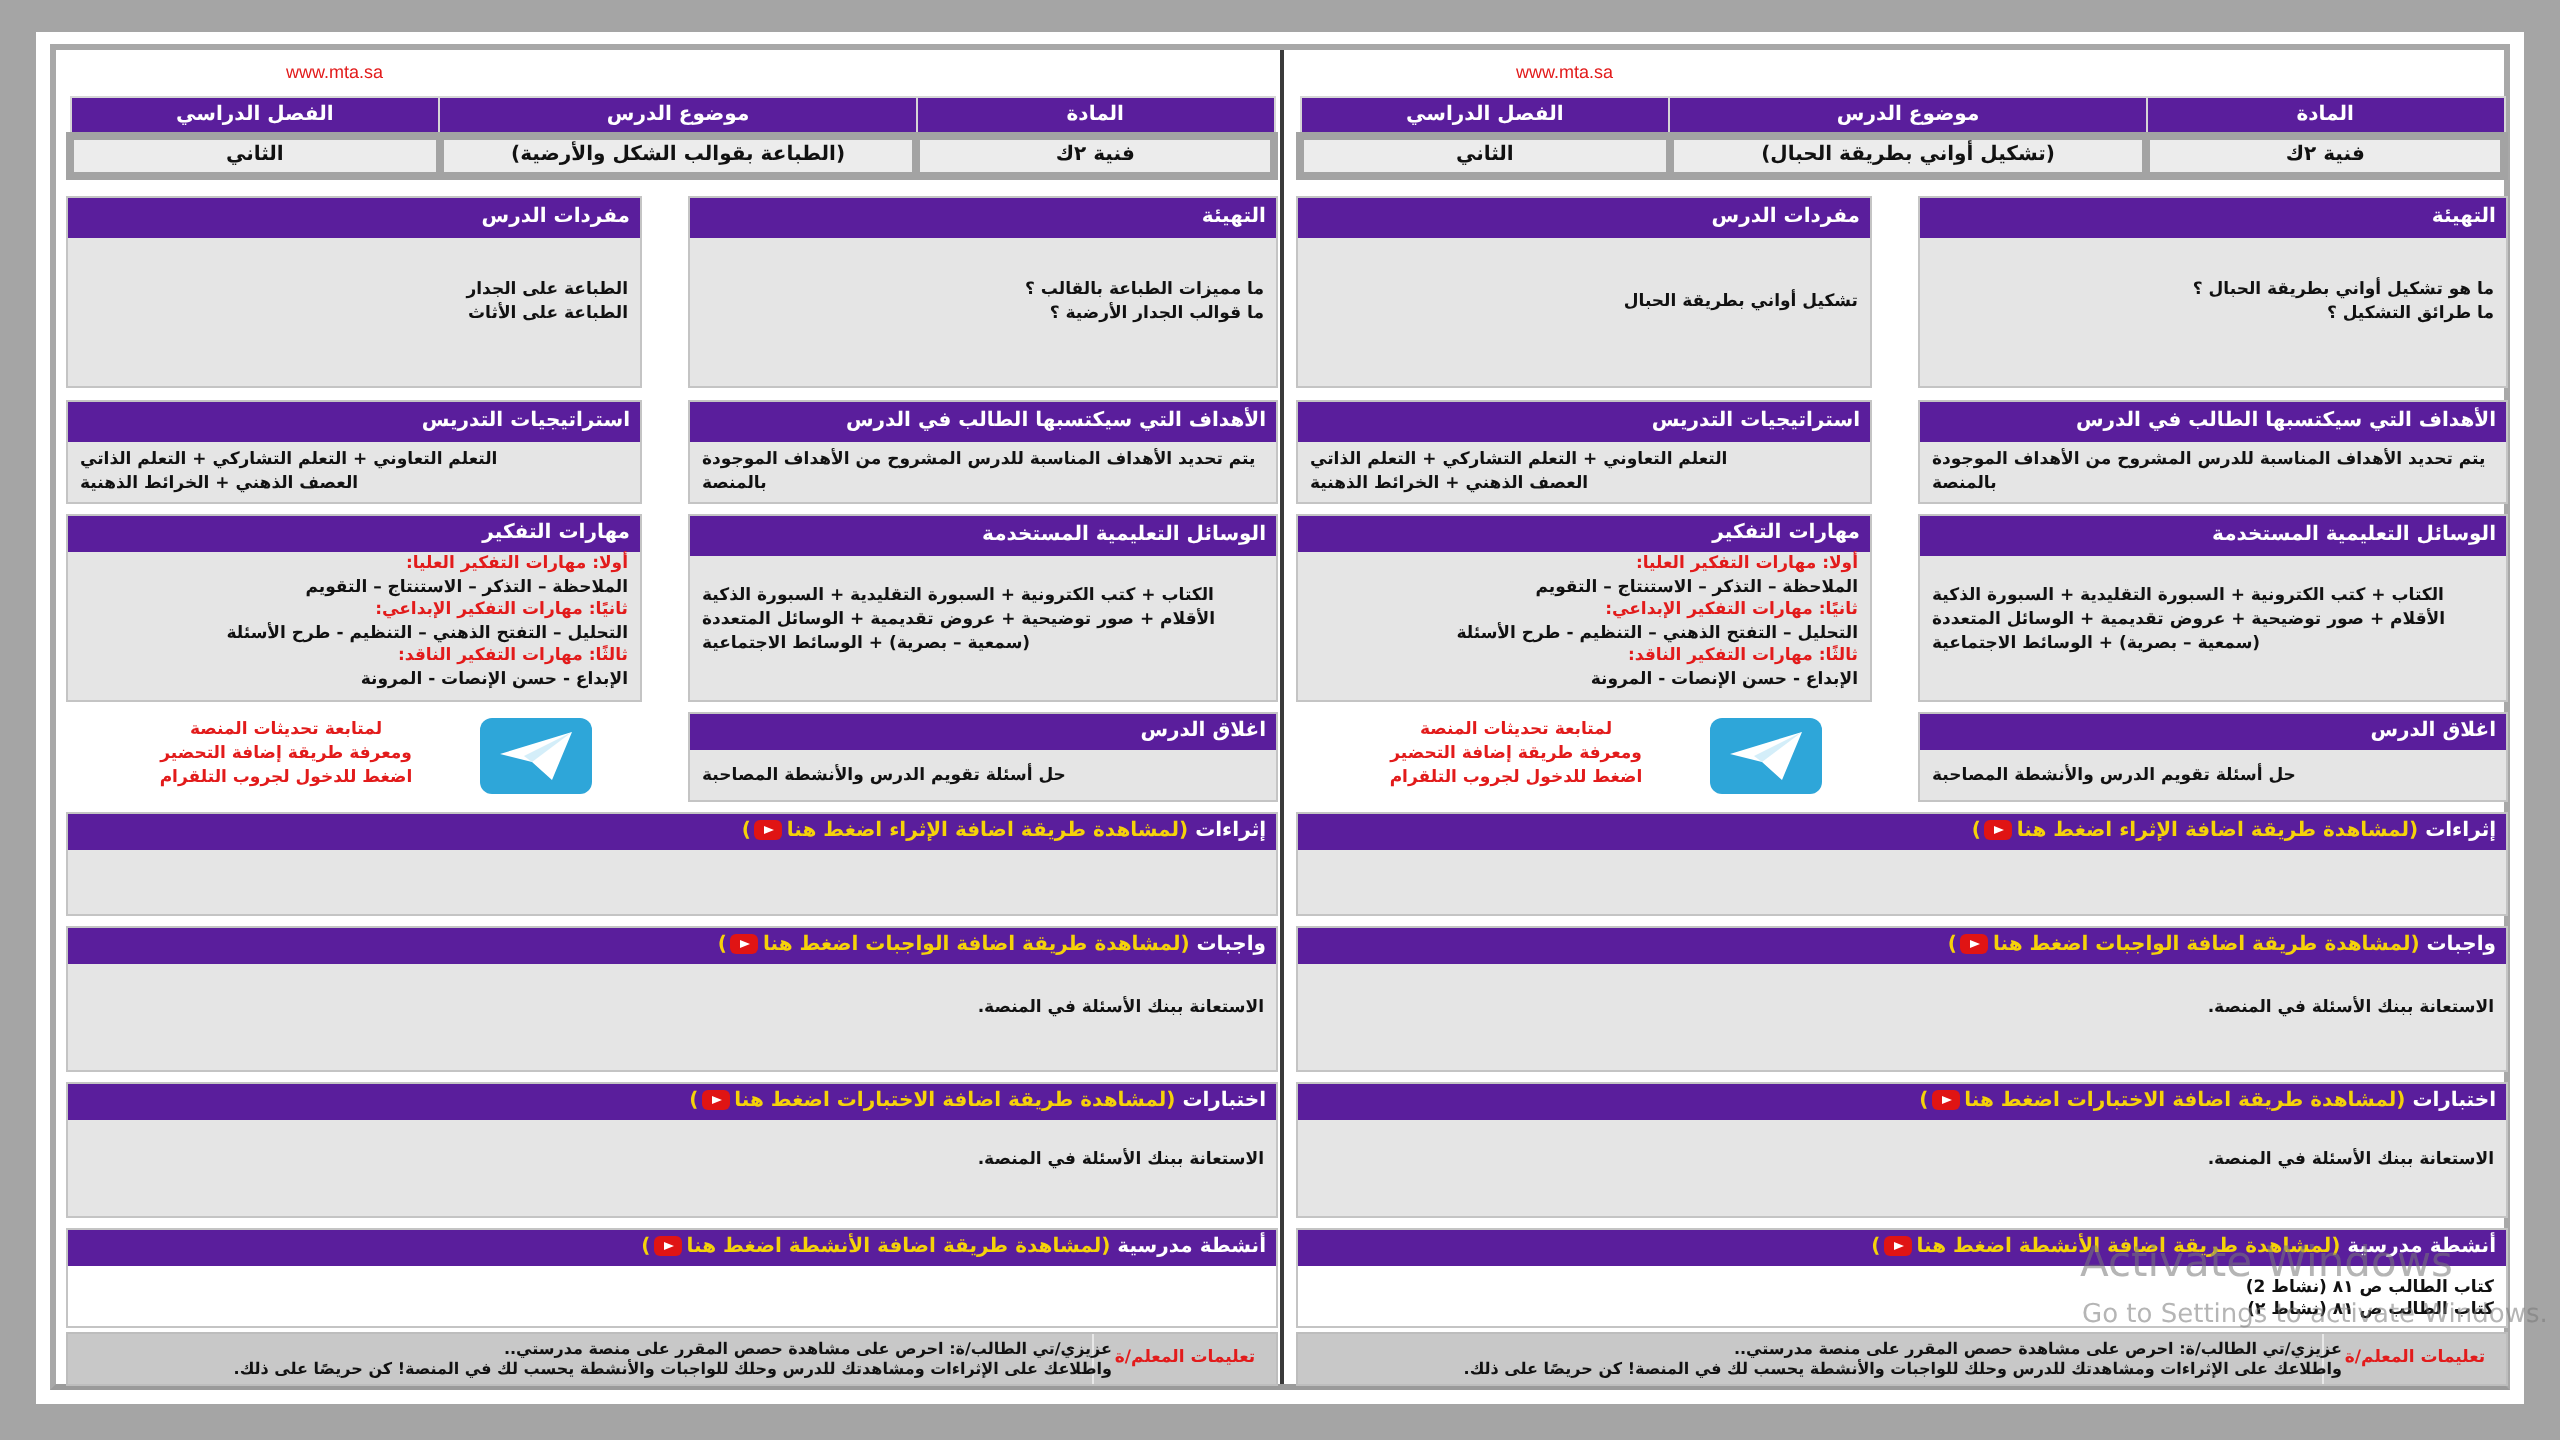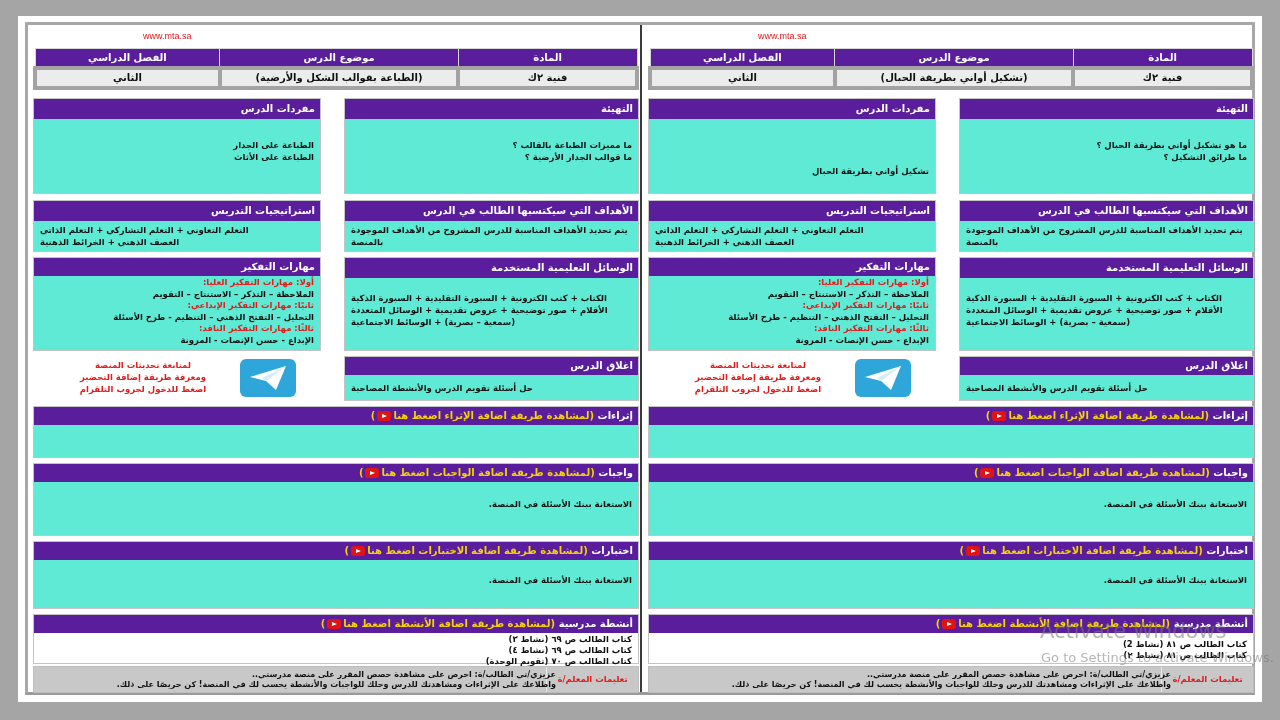--- a/index.html
+++ b/index.html
@@ -10,21 +10,21 @@
   .divider { position: absolute; left: 612px; top: 0; width: 2px; height: 100%; background: #3a3a3a; }
   .page { position: absolute; top: 0; width: 606px; height: 100%; direction: rtl; }
   .page.left { left: 5px; }
   .page.right { left: 620px; }
   .top-line { position: absolute; top: 5px; height: 14px; width: 100%; font-size: 9px; color: #e21b1b; }
   .top-line .site { position: absolute; left: 110px; top: 1px; font-family: "Liberation Sans", sans-serif; }
   .top-line .org { position: absolute; right: 190px; top: 1px; font-size: 8px; margin-top: 31px; }
   table.info { position: absolute; top: 23px; left: 0; width: 606px; border-collapse: collapse; font-size: 10px; }
   table.info th { background: #5a1e9c; color: #fff; font-weight: bold; height: 19px; border: 1px solid #d6d6d6; font-size: 10px; }
   table.info td { background: #ececec; color: #111; font-weight: bold; height: 20px; text-align: center; border: 4px solid #a3a3a3; }
-  .panel { position: absolute; background: #5eead4; border: 1px solid #c4c4c4; }
+  .panel { position: absolute; background: #e5e5e5; border: 1px solid #c4c4c4; }
   .panel .hdr { background: #5a1e9c; color: #fff; font-size: 10px; font-weight: bold; height: 18px; line-height: 18px; padding: 0 5px; white-space: nowrap; overflow: hidden; }
   .panel .hdr.tall { height: 20px; line-height: 20px; }
   .panel .body { font-size: 8.5px; font-weight: bold; color: #111; line-height: 12px; padding: 3px 6px; }
   .center { text-align: left; }
   .red { color: #e21b1b; }
   .hdr .gold { color: #f5d20a; }
   .yt { display: inline-block; width: 14px; height: 10px; background: #e01414; border-radius: 3px; vertical-align: middle; position: relative; margin: 0 2px; }
   .yt::after { content: ""; position: absolute; left: 5px; top: 2.5px; border-left: 5px solid #fff; border-top: 2.5px solid transparent; border-bottom: 2.5px solid transparent; }
   .tg { position: absolute; width: 56px; height: 38px; background: #2ea6d9; border-radius: 6px; }
   .tg svg { position: absolute; left: 8px; top: 6px; }
@@ -146,25 +146,20 @@
         <span class="gold">(لمشاهدة طريقة اضافة الاختبارات اضغط هنا</span><span class="yt"></span><span class="gold">)</span>
       </div>
       <div class="body" style="padding-top:14px;">الاستعانة ببنك الأسئلة في المنصة.</div>
     </div>
 
     <div class="panel" style="left:0; right:0; top:589px; height:50px; background:#fff;">
       <div class="hdr">
         <span>أنشطة مدرسية</span>
         <span class="gold">(لمشاهدة طريقة اضافة الأنشطة اضغط هنا</span><span class="yt"></span><span class="gold">)</span>
       </div>
-      <div class="body" style="padding-top:1px; line-height:11px;">
-        <div>كتاب الطالب ص ٦٩ (نشاط ٣)</div>
-        <div>كتاب الطالب ص ٦٩ (نشاط ٤)</div>
-        <div>كتاب الطالب ص ٧٠ (تقويم الوحدة)</div>
-      </div>
     </div>
     <div class="footer-row" style="top:641px;">
       <div class="label">تعليمات المعلم/ة</div>
       <div class="msg">
         <div>عزيزي/تي الطالب/ة: احرص على مشاهدة حصص المقرر على منصة مدرستي..</div>
         <div>واطلاعك على الإثراءات ومشاهدتك للدرس وحلك للواجبات والأنشطة يحسب لك في المنصة! كن حريصًا على ذلك.</div>
       </div>
     </div>
   </div>
 
@@ -192,21 +187,21 @@
 
     <div class="panel" style="right:0; top:73px; width:295px; height:96px;">
       <div class="hdr tall">التهيئة</div>
       <div class="body" style="padding-top:20px;">
         <div>ما هو تشكيل أواني بطريقة الحبال ؟</div>
         <div>ما طرائق التشكيل ؟</div>
       </div>
     </div>
     <div class="panel" style="left:0; top:73px; width:288px; height:96px;">
       <div class="hdr tall">مفردات الدرس</div>
-      <div class="body" style="padding-top:26px;margin-top:20px;">
+      <div class="body" style="padding-top:26px;">
         <div>تشكيل أواني بطريقة الحبال</div>
       </div>
     </div>
 
     <div class="panel" style="right:0; top:175px; width:295px; height:52px;">
       <div class="hdr tall">الأهداف التي سيكتسبها الطالب في الدرس</div>
       <div class="body center">يتم تحديد الأهداف المناسبة للدرس المشروح من الأهداف الموجودة بالمنصة</div>
     </div>
     <div class="panel" style="left:0; top:175px; width:288px; height:52px;">
       <div class="hdr tall">استراتيجيات التدريس</div>

